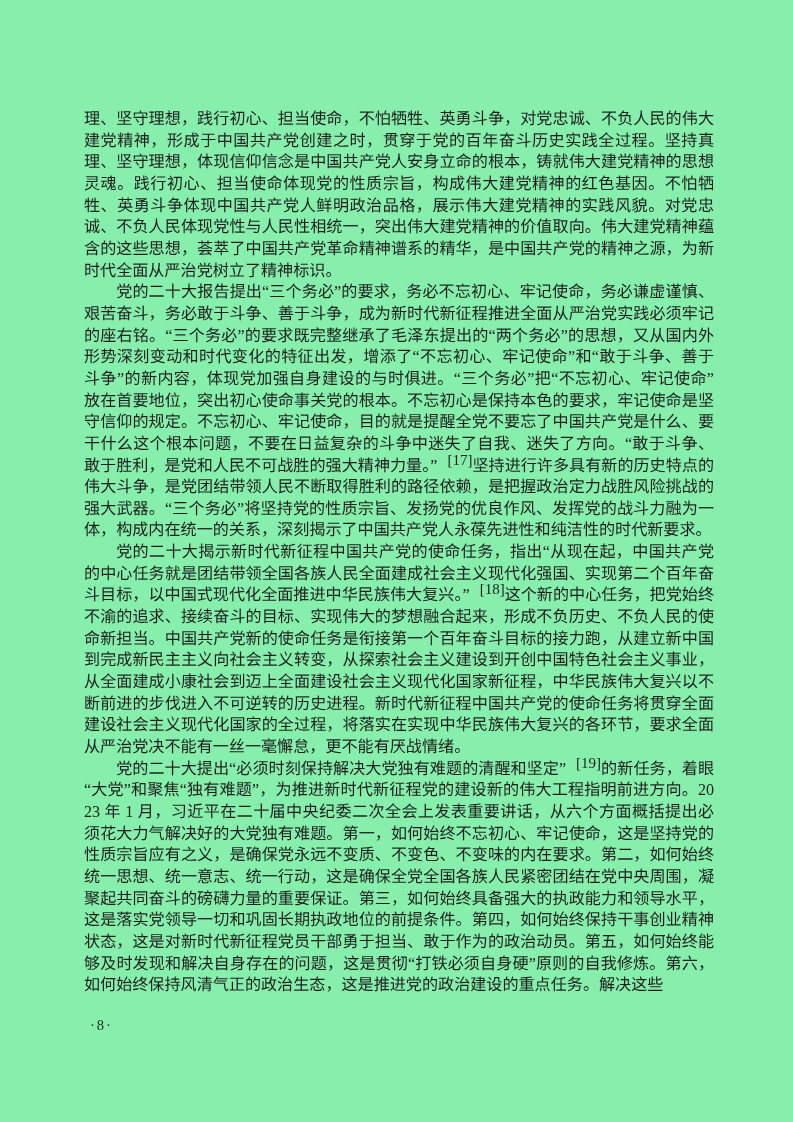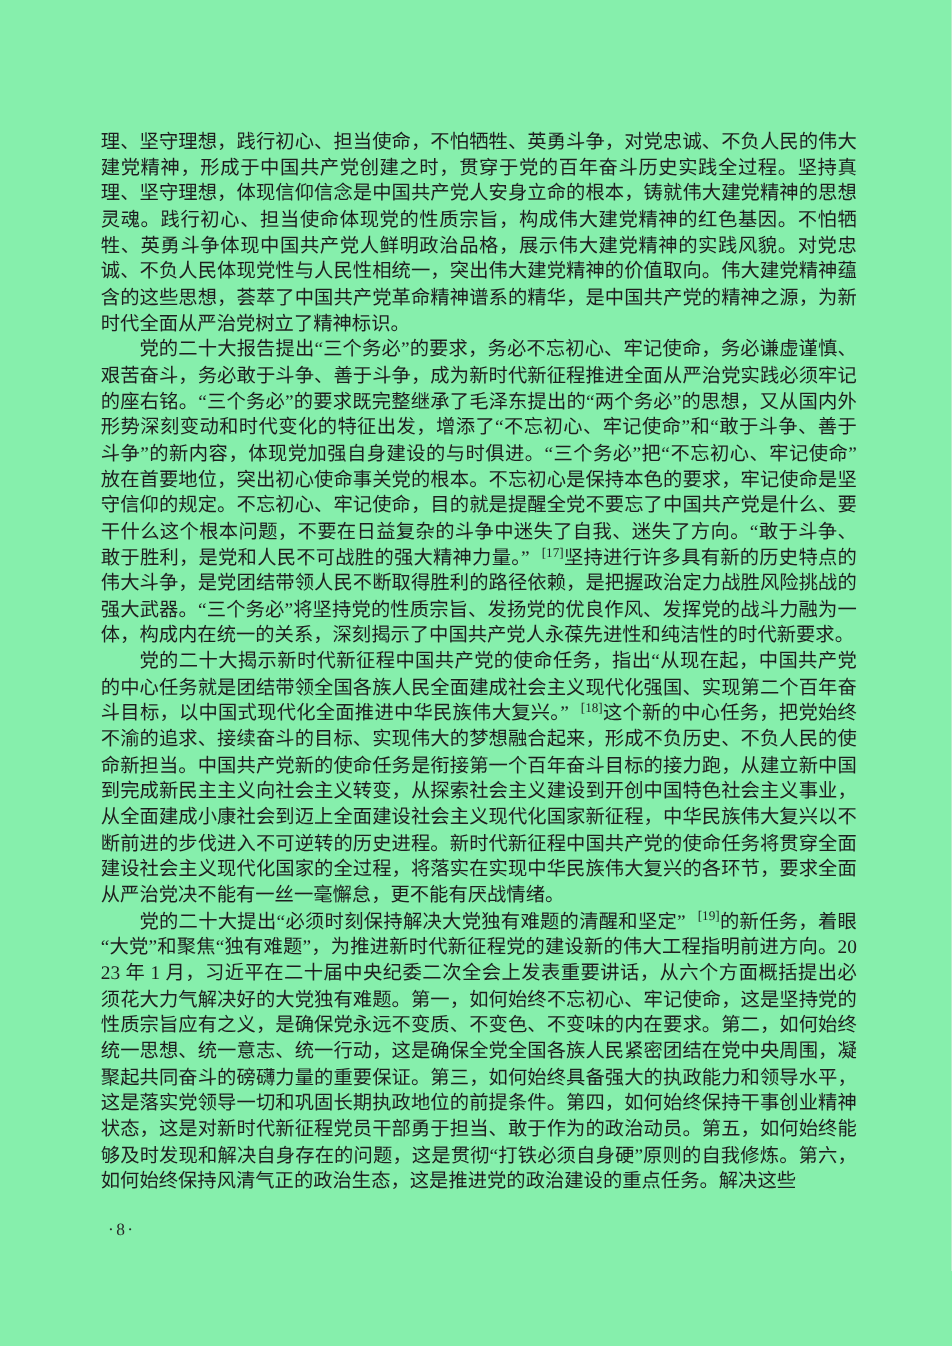--- a/index.html
+++ b/index.html
@@ -30,21 +30,21 @@
   .para {
     margin: 0;
     padding: 0;
     text-indent: 2em;
     word-break: break-all;
   }
   .para.continuation {
     text-indent: 0;
   }
   .footnote-ref {
-    font-size: 11px;
+    font-size: 15px;
     line-height: 0;
     vertical-align: 6px;
     letter-spacing: 0;
     margin-left: 10px;
   }
   .page-number {
     position: absolute;
     left: 90px;
     top: 1017px;
     font-size: 14.5px;

